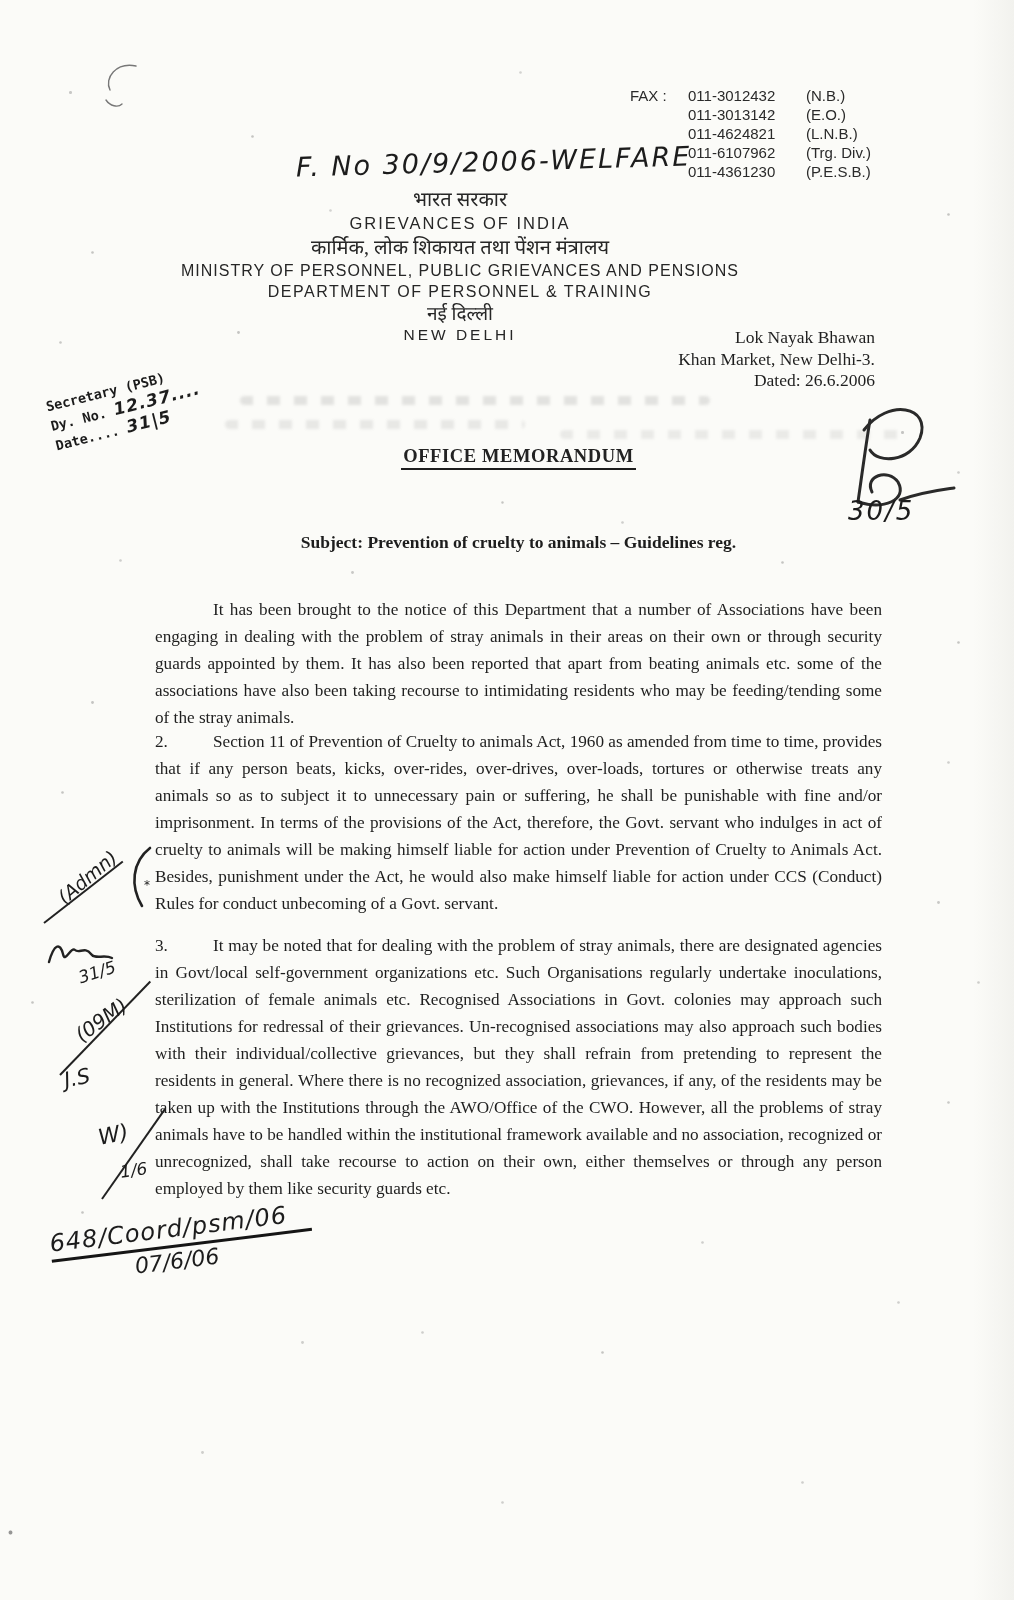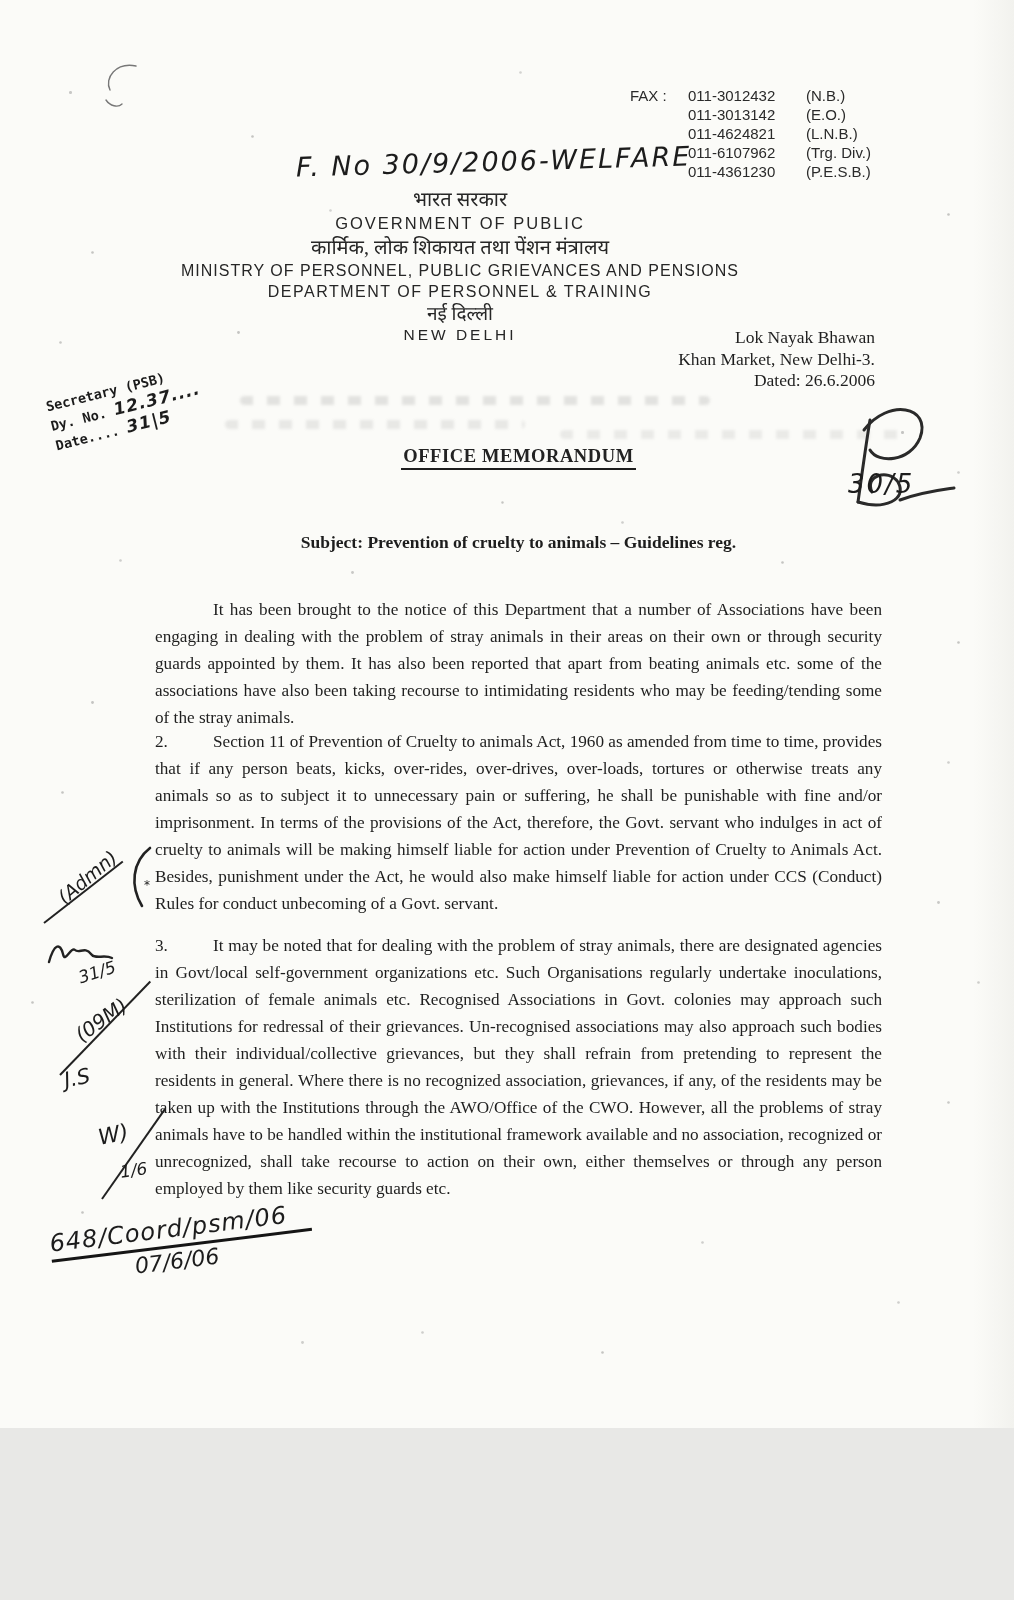--- a/index.html
+++ b/index.html
@@ -1,16 +1,16 @@
 <!DOCTYPE html>
 <html><head>
 <meta charset="utf-8">
 <style>
   html,body{margin:0;padding:0;background:#e8e8e6;}
-  .page{position:relative;width:1014px;height:1428px;margin:0 auto;overflow:hidden;
+  .page{position:relative;width:1014px;height:1600px;margin:0 auto;overflow:hidden;
         background:#fbfbf8;
         background-image:linear-gradient(90deg,#fbfbf8 0%,#fbfbf8 96%,#f2f2ee 100%);
         color:#222;}
   .serif{font-family:"Liberation Serif",serif;}
   .sans{font-family:"Liberation Sans",sans-serif;}
   .hw{font-family:"DejaVu Sans",cursive;font-style:italic;color:#1c1c1c;}
   .abs{position:absolute;}
 
   
   .fax{left:630px;top:86px;font-size:15px;line-height:19px;color:#2a2a2a;}
@@ -41,21 +41,21 @@
          color:#1b1b1b;font-weight:bold;white-space:nowrap;}
   .stamp .hwv{font-size:17px;font-weight:bold;font-style:italic;letter-spacing:1px;}
 
   
   .title-wrap{left:155px;top:446px;width:727px;text-align:center;}
   .title{display:inline-block;font-family:"Liberation Serif",serif;font-weight:bold;
          font-size:18.5px;letter-spacing:.6px;border-bottom:2.5px solid #1d1d1d;padding:0 2px 1px;}
 
   
   .approve{left:836px;top:404px;width:150px;height:130px;}
-  .approve .mark{position:absolute;left:12px;top:65px;font-size:26px;letter-spacing:2px;}
+  .approve .mark{position:absolute;left:12px;top:92px;font-size:26px;letter-spacing:2px;}
 
   
   .subject{left:155px;top:532px;width:727px;text-align:center;font-weight:bold;
            font-size:17.5px;color:#1d1d1d;}
 
   
   .para{left:155px;width:727px;font-family:"Liberation Serif",serif;font-size:17.2px;
         line-height:27px;text-align:justify;color:#1e1e1e;}
   .p1{top:596px;} .p2{top:728px;} .p3{top:932px;}
   .pnum{display:inline-block;width:58px;}
@@ -141,21 +141,21 @@
       <span></span>
       <span class="fax-num">011-4361230</span>
       <span class="fax-unit">(P.E.S.B.)</span>
     </div>
   </div>
 
   <div class="abs hw fileno">F. No 30/9/2006-WELFARE</div>
 
   <div class="abs lh">
     <div class="lh-hi1">भारत सरकार</div>
-    <div class="lh-en1">GOVERNMENT OF PUBLIC</div>
+    <div class="lh-en1">GRIEVANCES OF INDIA</div>
     <div class="lh-hi2">कार्मिक, लोक शिकायत तथा पेंशन मंत्रालय</div>
     <div class="lh-en2">MINISTRY OF PERSONNEL, PUBLIC GRIEVANCES AND PENSIONS</div>
     <div class="lh-en3">DEPARTMENT OF PERSONNEL &amp; TRAINING</div>
     <div class="lh-hi4">नई दिल्ली</div>
     <div class="lh-en4">NEW DELHI</div>
   </div>
 
   <div class="abs addr">
     <div>Lok Nayak Bhawan</div>
     <div>Khan Market, New Delhi-3.</div>

